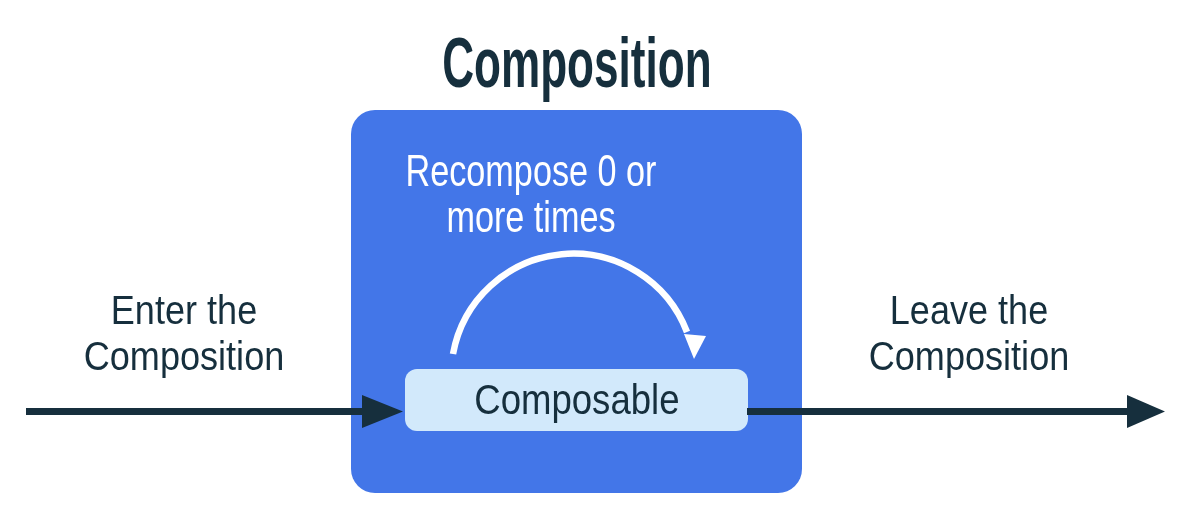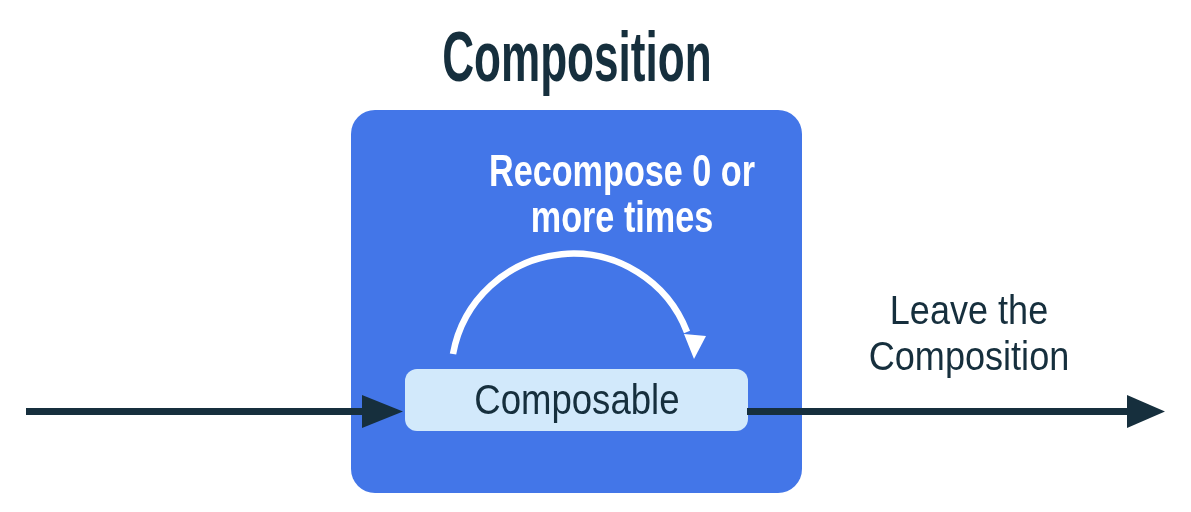--- a/index.html
+++ b/index.html
@@ -9,21 +9,21 @@
     height: 512px;
     background: var(--background, #ffffff);
     overflow: hidden;
     font-family: "Liberation Sans", sans-serif;
   }
 
   
   .title-wrap {
     position: absolute;
     left: 351px;
-    top: 22px;
+    top: 28px;
     width: 451px;
     display: flex;
     justify-content: center;
   }
   .title {
     display: inline-block;
     font-size: 70px;
     font-weight: bold;
     line-height: 1;
     color: var(--ink, #162F3D);
@@ -42,22 +42,21 @@
     border-radius: 24px;
     background: var(--box-blue, #4376E8);
     z-index: 1;
   }
   .recompose-wrap {
     position: absolute;
     left: 0;
     right: 0;
     top: 38px;
     display: flex;
-    justify-content: flex-end;
-    font-weight: bold;
+    justify-content: flex-start;
   }
   .recompose {
     display: inline-block;
     width: 360px;
     font-size: 45px;
     line-height: 1.02;
     text-align: center;
     color: var(--arrow-white, #ffffff);
     transform: scaleX(0.76);
     transform-origin: center;
@@ -135,20 +134,23 @@
   <div class="composition-box">
     <div class="recompose-wrap">
       <span class="recompose">Recompose 0 or more times</span>
     </div>
   </div>
 
   <div class="composable-box">
     <span class="composable">Composable</span>
   </div>
 
+  <div class="side-label enter">
+    <span class="side-text">Enter the Composition</span>
+  </div>
 
   <div class="side-label leave">
     <span class="side-text">Leave the Composition</span>
   </div>
 
   <svg class="overlay" viewBox="0 0 1191 512" xmlns="http://www.w3.org/2000/svg">
 
     <g>
       <line class="flow-line" x1="26" y1="411.5" x2="367" y2="411.5"></line>
       <polygon class="flow-head" points="362,395 403,411.5 362,428"></polygon>

